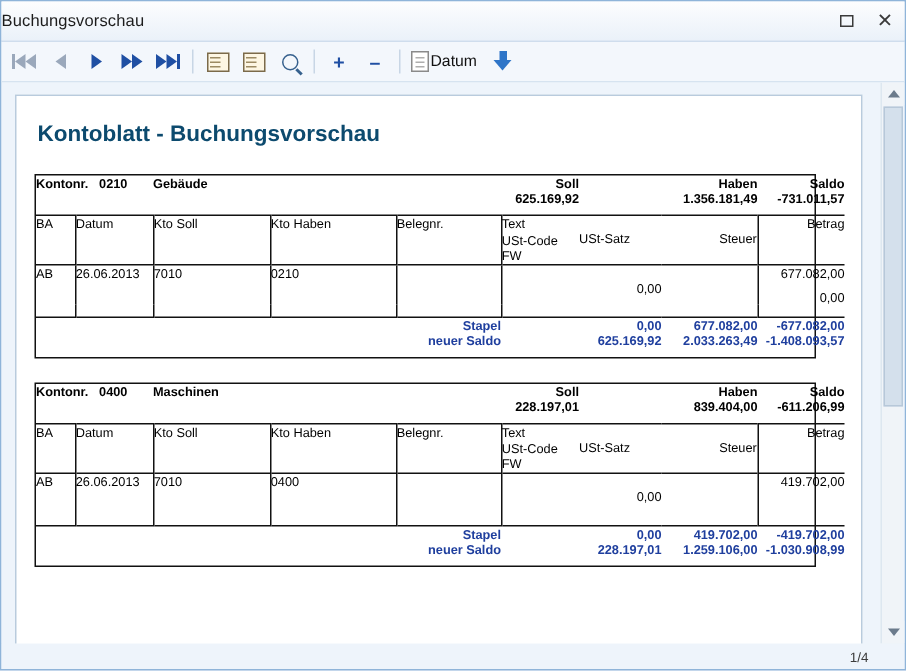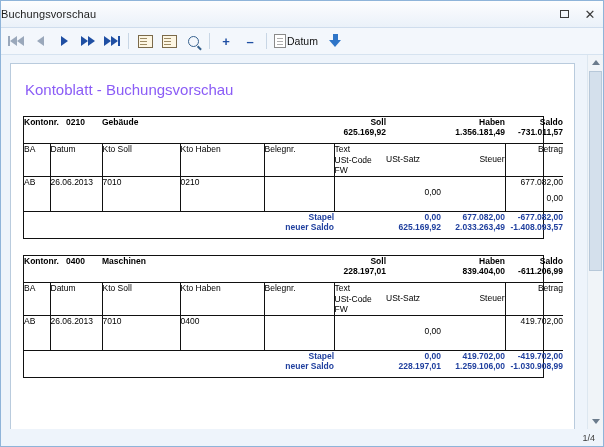--- a/index.html
+++ b/index.html
@@ -191,23 +191,23 @@
     position: absolute;
     left: 9px; top: 8px;
     width: 565px;
     height: 378px;
     background: #ffffff;
     border: 1px solid #b9cbdd;
     box-sizing: border-box;
     overflow: hidden;
   }
   .doc-title {
-    color: #8b5cf6;
+    color: #0c4a6e;
     font-size: 15px;
-    font-weight: normal;
+    font-weight: bold;
     margin: 17px 0 0 14px;
   }
 
   .acct-block {
     margin: 18px 30px 0 12px;
     border: 1px solid #111;
   }
   .acct-block + .acct-block { margin-top: 16px; }
 
   table.grid {
@@ -274,21 +274,21 @@
   }
 
   
   .statusbar {
     height: 17px;
     min-height: 17px;
     background: #eef4fb;
     display: flex;
     align-items: center;
     justify-content: flex-end;
-    padding-right: 8px;
+    padding-right: 24px;
     font-size: 9px;
     color: #3b3b3b;
   }
 </style>
 </head>
 <body>
 
 <div class="window">
 
   <div class="titlebar">

